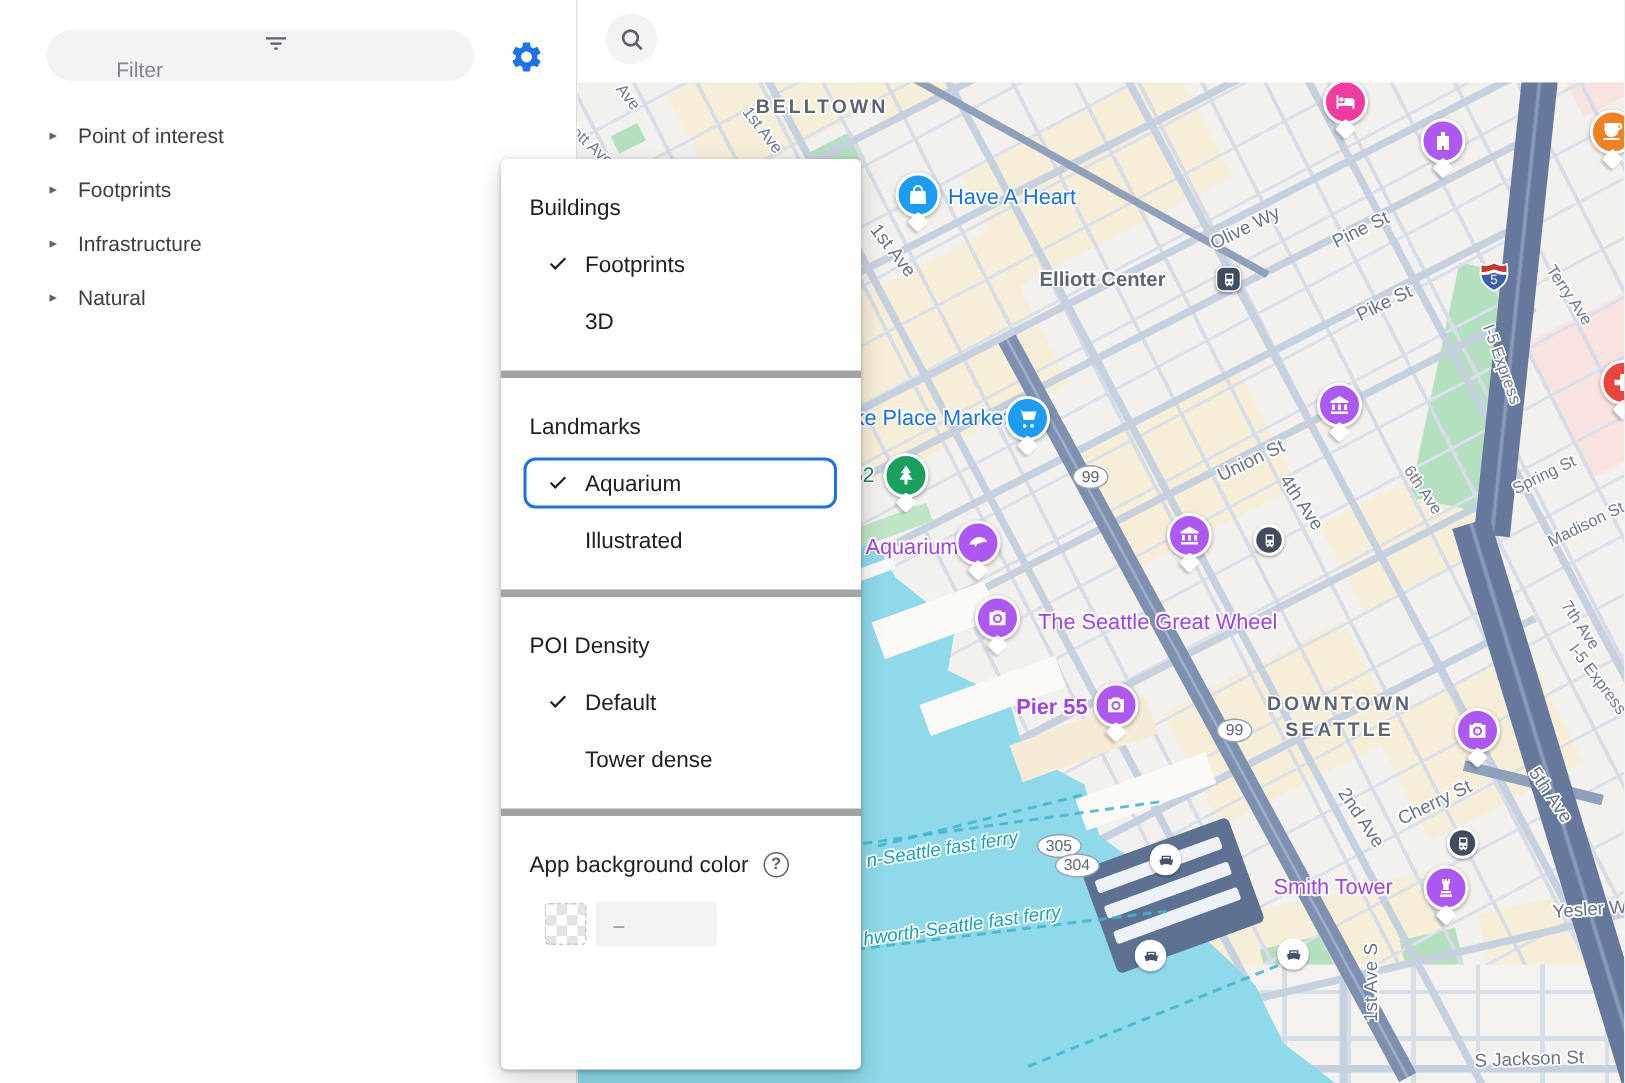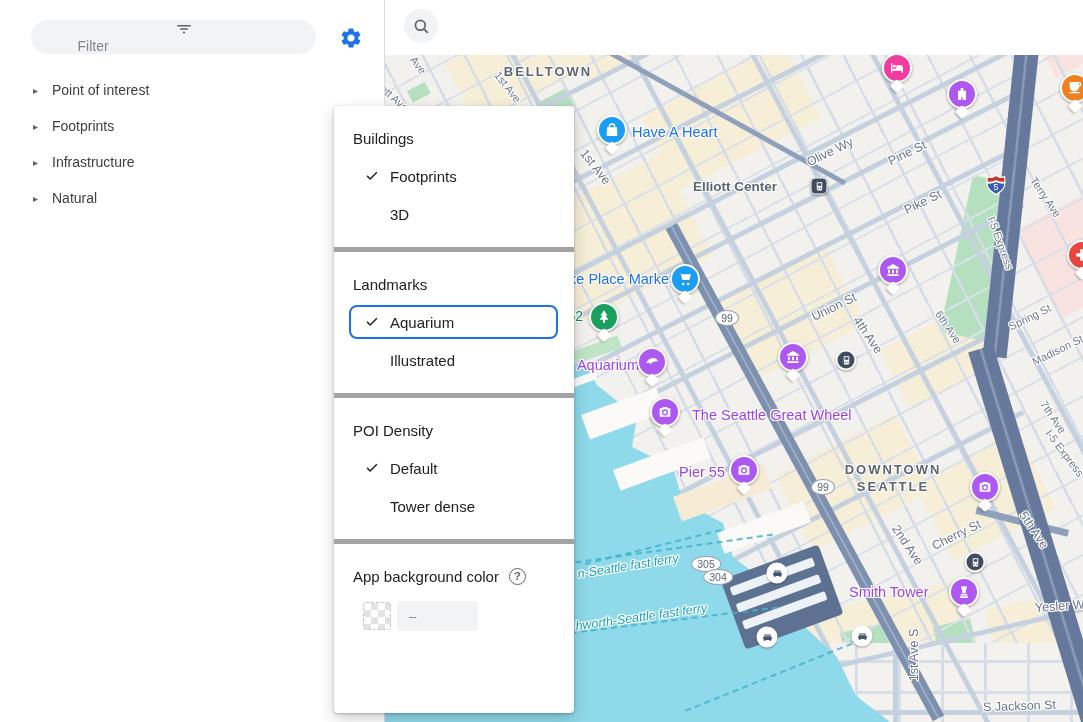--- a/index.html
+++ b/index.html
@@ -244,21 +244,21 @@
         <span class="lbl l-street-lg" style="left: 545px; top: 480px; transform: translate(0px, -50%) rotate(-26deg);">Cherry St</span>
         <span class="lbl l-street-lg" style="left: 628px; top: 475px; transform: translate(0px, -50%) rotate(56deg);">5th Ave</span>
         <span class="lbl l-street-lg" style="left: 650px; top: 551px; transform: translate(0px, -50%) rotate(-4deg);">Yesler Wy</span>
         <span class="lbl l-street-lg" style="left: 503px; top: 600px; transform: translate(0px, -50%) rotate(-90deg);">1st Ave S</span>
         <span class="lbl l-street-lg" style="left: 598px; top: 651px; transform: translate(0px, -50%) rotate(-2deg);">S Jackson St</span>
         <span class="lbl l-poi-blue" style="left: 247px; top: 77px; transform: translate(0px, -50%) rotate(0deg);">Have A Heart</span>
         <span class="lbl l-poi-blue" style="left: 288px; top: 224px; transform: translate(-100%, -50%) rotate(0deg);">Pike Place Market</span>
         <span class="lbl l-poi-green" style="left: 198px; top: 261px; transform: translate(-100%, -50%) rotate(0deg);">Pier 62</span>
         <span class="lbl l-poi-purple" style="left: 254px; top: 310px; transform: translate(-100%, -50%) rotate(0deg);">Seattle Aquarium</span>
         <span class="lbl l-poi-purple" style="left: 292px; top: 360px; transform: translate(0px, -50%) rotate(0deg); margin-left: 15px;">The Seattle Great Wheel</span>
-        <span class="lbl l-poi-purple" style="left: 340px; top: 417px; transform: translate(-100%, -50%) rotate(0deg);">Pier 55</span>
+        <span class="lbl l-poi-purple" style="left: 340px; top: 417px; transform: translate(-100%, -50%) rotate(0deg); font-weight: bold;">Pier 55</span>
         <span class="lbl l-poi-purple" style="left: 464px; top: 537px; transform: translate(0px, -50%) rotate(0deg);">Smith Tower</span>
         <span class="lbl l-ferry-lbl" style="left: 192px; top: 511px; transform: translate(0px, -50%) rotate(-9deg);">n-Seattle fast ferry</span>
         <span class="lbl l-ferry-lbl" style="left: 190px; top: 562px; transform: translate(0px, -50%) rotate(-8deg);">hworth-Seattle fast ferry</span>
         <span class="shield" style="left: 342px; top: 263px;">99</span>
         <span class="shield" style="left: 438px; top: 432px;">99</span>
         <span class="shield" style="left: 321px; top: 509px;">305</span>
         <span class="shield" style="left: 333px; top: 522px;">304</span>
         <div class="ishield" style="left: 611px; top: 131px;"><svg viewBox="0 0 26 28" width="21" height="23">
             <path d="M13 27C6.5 23 2.5 21 1.8 12.5 4.5 13.7 8 13 13 11c5 2 8.5 2.7 11.2 1.5C23.5 21 19.5 23 13 27z" fill="#3a5fa8" stroke="#fff" stroke-width="1.4"></path>
             <path d="M2 11.5C1.8 8.8 2 6.5 2.4 4.8c3.2 1.6 6.6 1.4 10.6-1.3 4 2.7 7.4 2.9 10.6 1.3.4 1.7.6 4 .4 6.7-2.7 1.2-6.2.5-11-1.5-4.8 2-8.3 2.7-11 1.5z" fill="#c8372f" stroke="#fff" stroke-width="1.4"></path>

